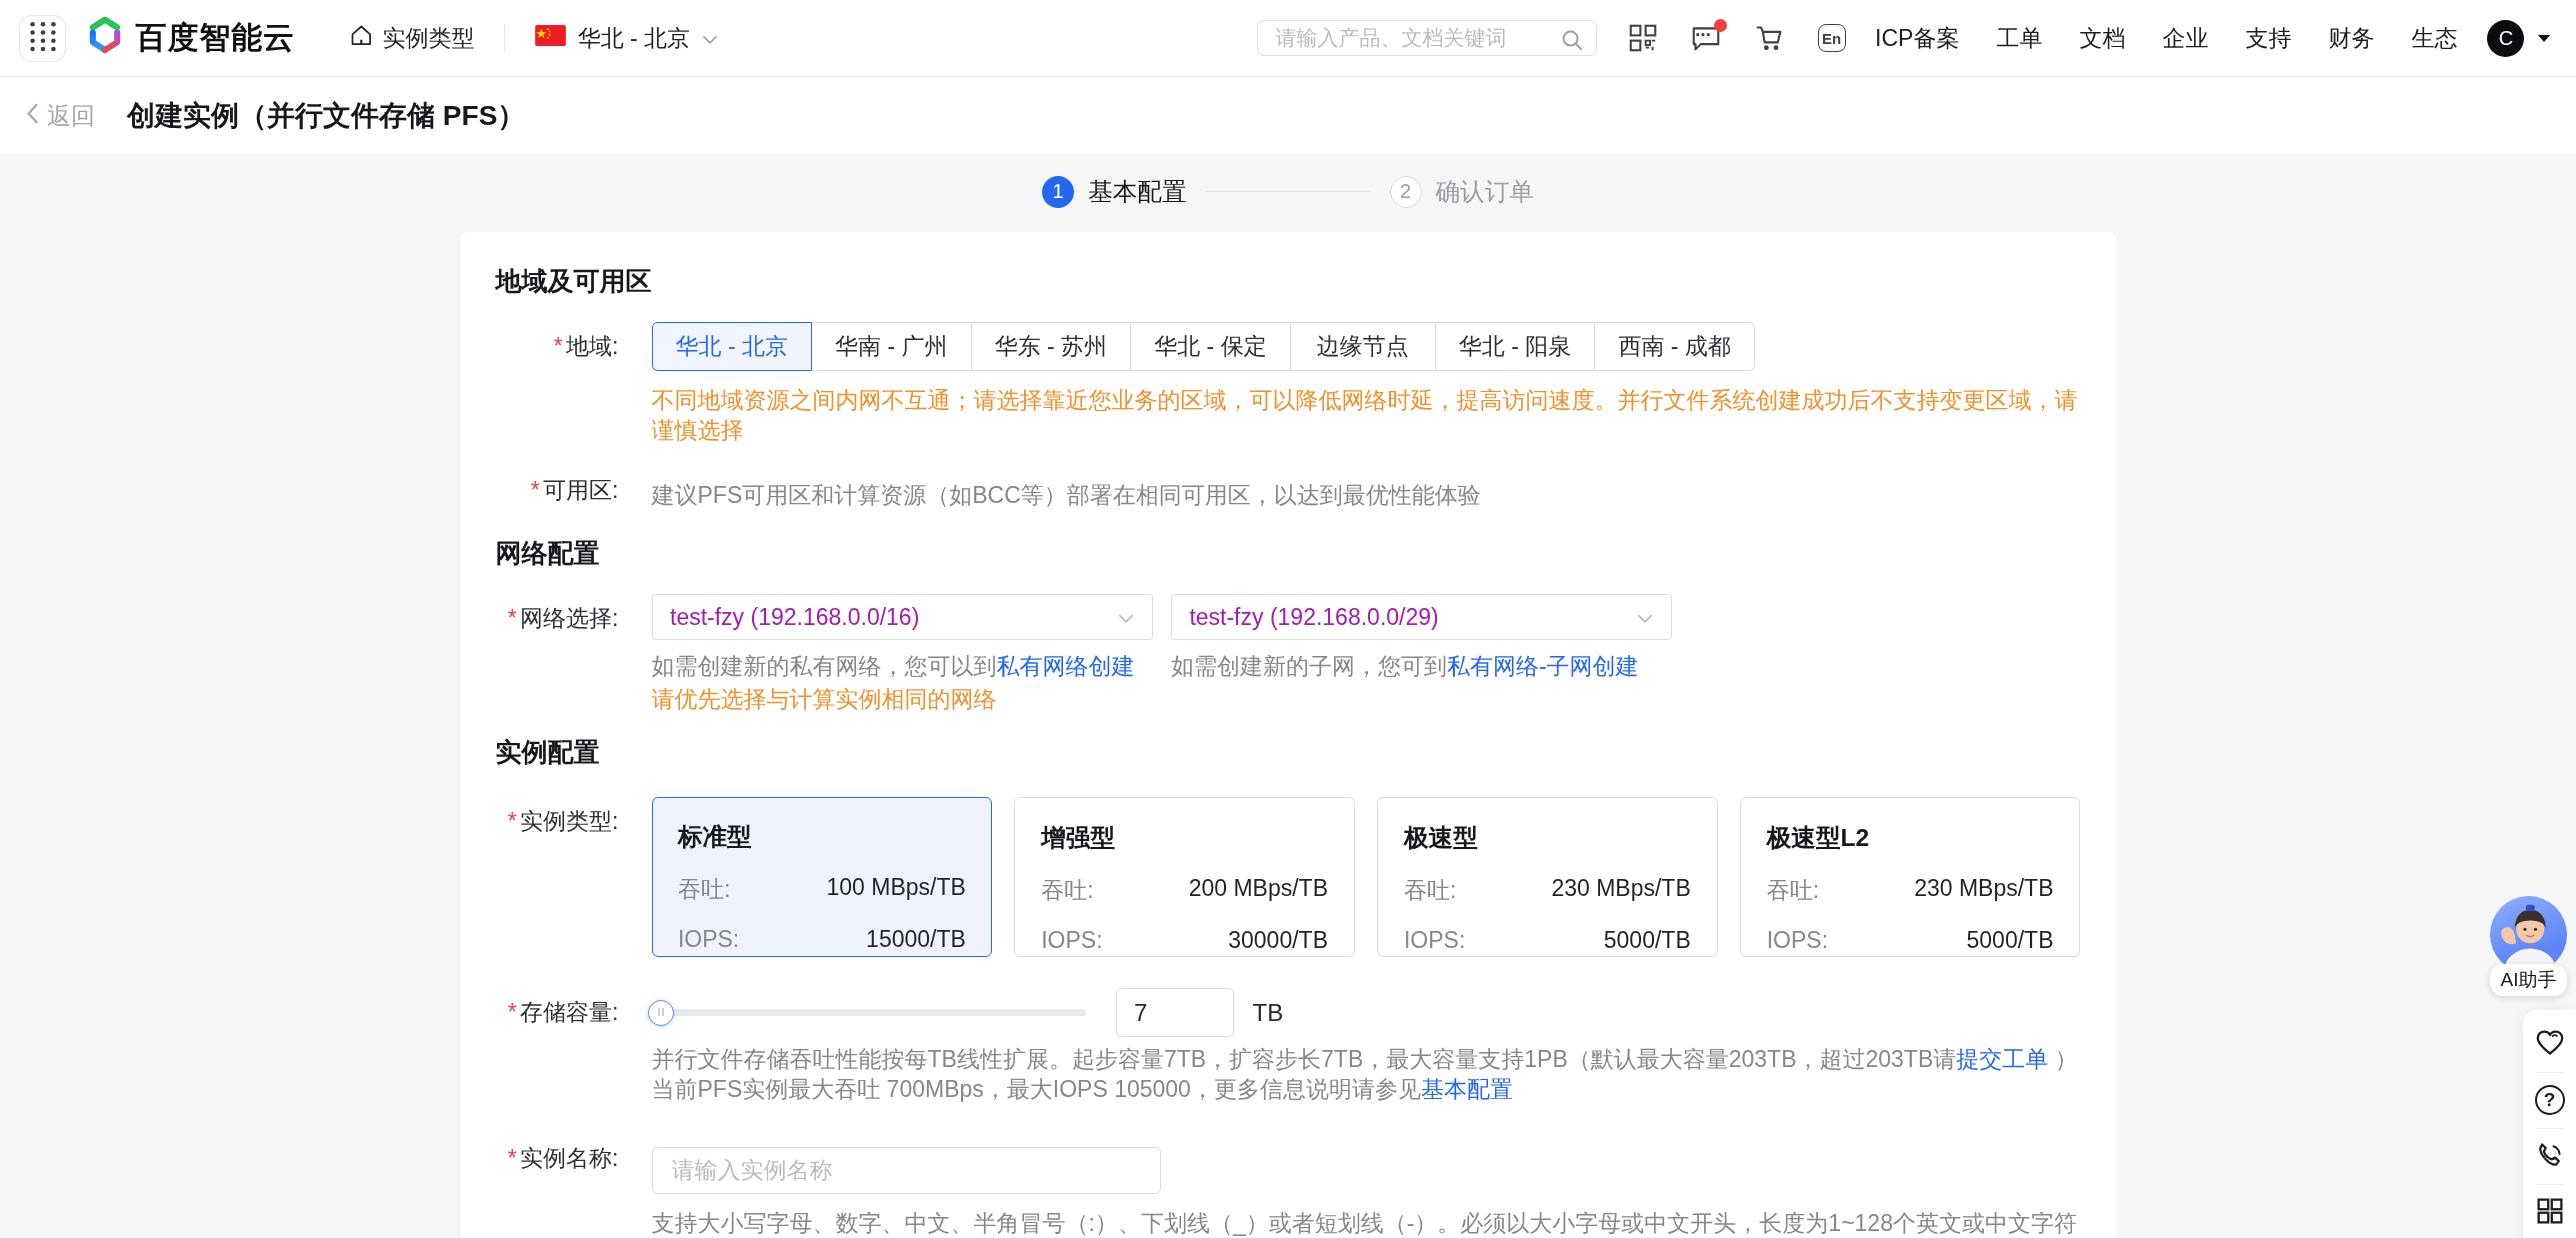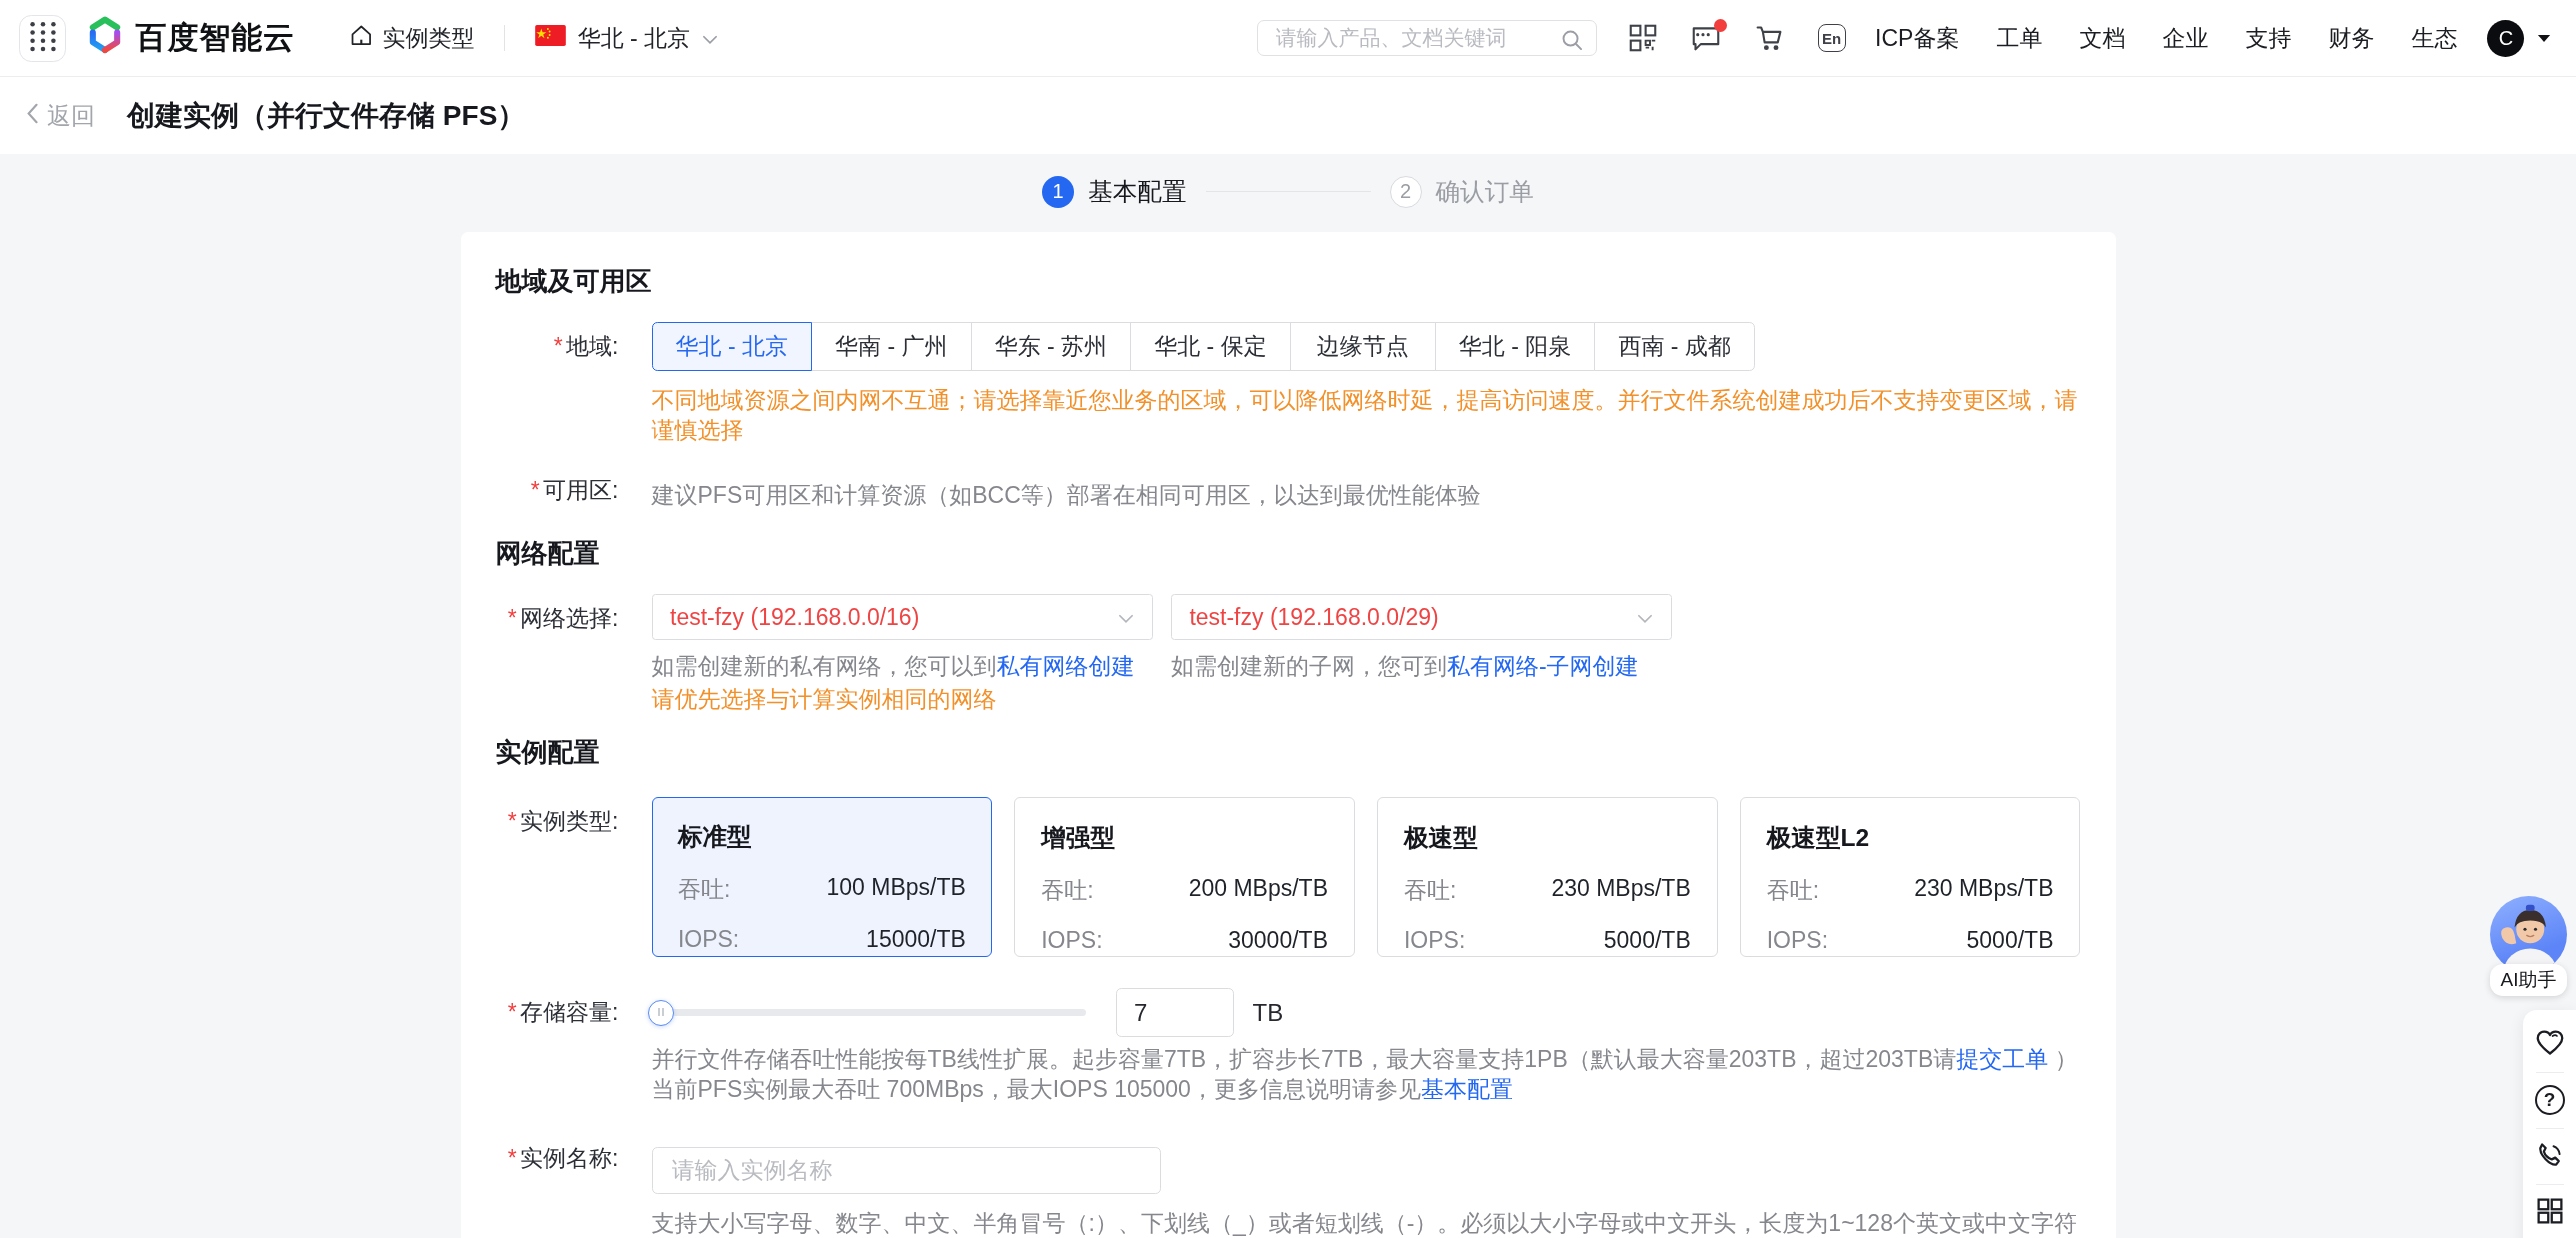--- a/index.html
+++ b/index.html
@@ -57,21 +57,21 @@
   .seg:first-child { margin-left:0; border-radius:5.3px 0 0 5.3px; }
   .seg:last-child { border-radius:0 5.3px 5.3px 0; }
   .seg.selected { border-color:#2468f2; background:#f0f5ff; color:#2468f2; position:relative; z-index:1; }
 
   .warn-text { font-size:23px; color:#f2902a; line-height:30px; margin-top:14px; }
   .hint-text { font-size:23px; color:#85878d; line-height:30px; margin-top:14px; }
   .link { color:#2468f2; cursor:pointer; }
 
   .select-row { display:flex; gap:18.4px; }
   .select-col { width:501px; }
-  .sel { height:46px; border:0.9px solid #dadce0; border-radius:3.5px; background:#fff; display:flex; align-items:center; padding:0 17.5px; font-size:23px; color:#ef4444; cursor:pointer; }
+  .sel { height:46px; border:0.9px solid #dadce0; border-radius:3.5px; background:#fff; display:flex; align-items:center; padding:0 17.5px; font-size:23px; color:#a21caf; cursor:pointer; }
   .sel .sel-val { flex:1; white-space:nowrap; overflow:hidden; }
   .sub-hint { font-size:23px; color:#85878d; line-height:30px; margin-top:10.5px; }
   .sub-warn { font-size:23px; color:#f2902a; line-height:30px; margin-top:3.5px; }
 
   .type-cards { display:flex; gap:22px; }
   .tcard { width:346px; height:160px; border:0.9px solid #dadce0; border-radius:6px; background:#fff; padding:23px 26px; cursor:pointer; }
   .tcard.selected { border:1.8px solid #2468f2; background:#eef3fe; padding:22px 25.4px; }
   .tcard-title { font-size:24.6px; font-weight:700; color:#16181d; }
   .tcard-row { display:flex; justify-content:space-between; font-size:23px; margin-top:21px; }
   .tcard-row .k { color:#85878d; }

